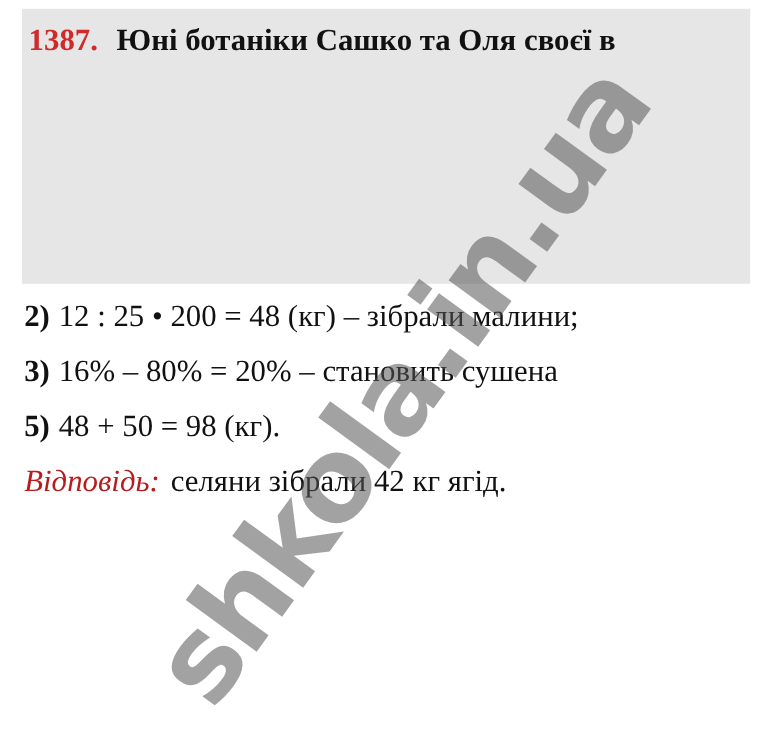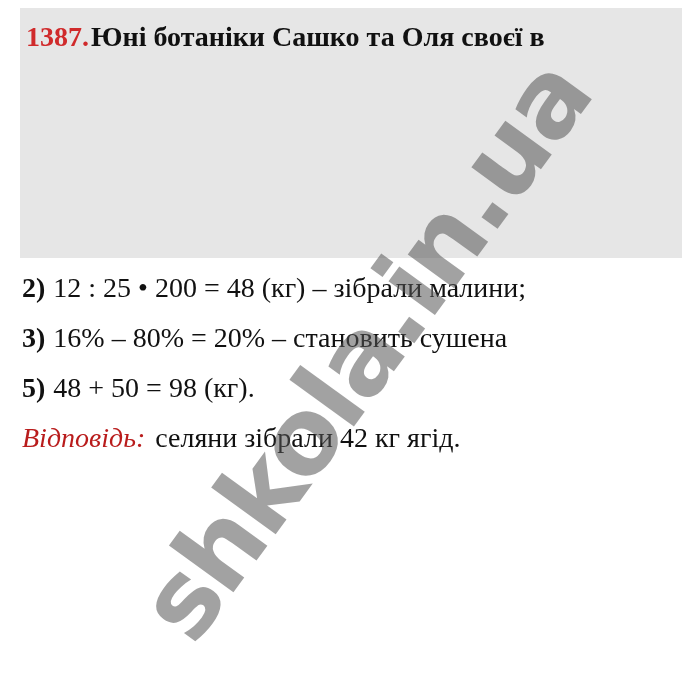--- a/index.html
+++ b/index.html
@@ -29,21 +29,21 @@
   }
   .statement-line {
     font-size: 28px;
     font-weight: bold;
     line-height: 48px;
     white-space: nowrap;
   }
   .problem-number {
     color: #d02a2b;
     font-weight: bold;
-    margin-right: 2px;
+    margin-right: 17px;
   }
   
   .solution {
     position: absolute;
     left: 22px;
     top: 263px;
     width: 668px;
   }
   .sol-line {
     font-size: 28px;

